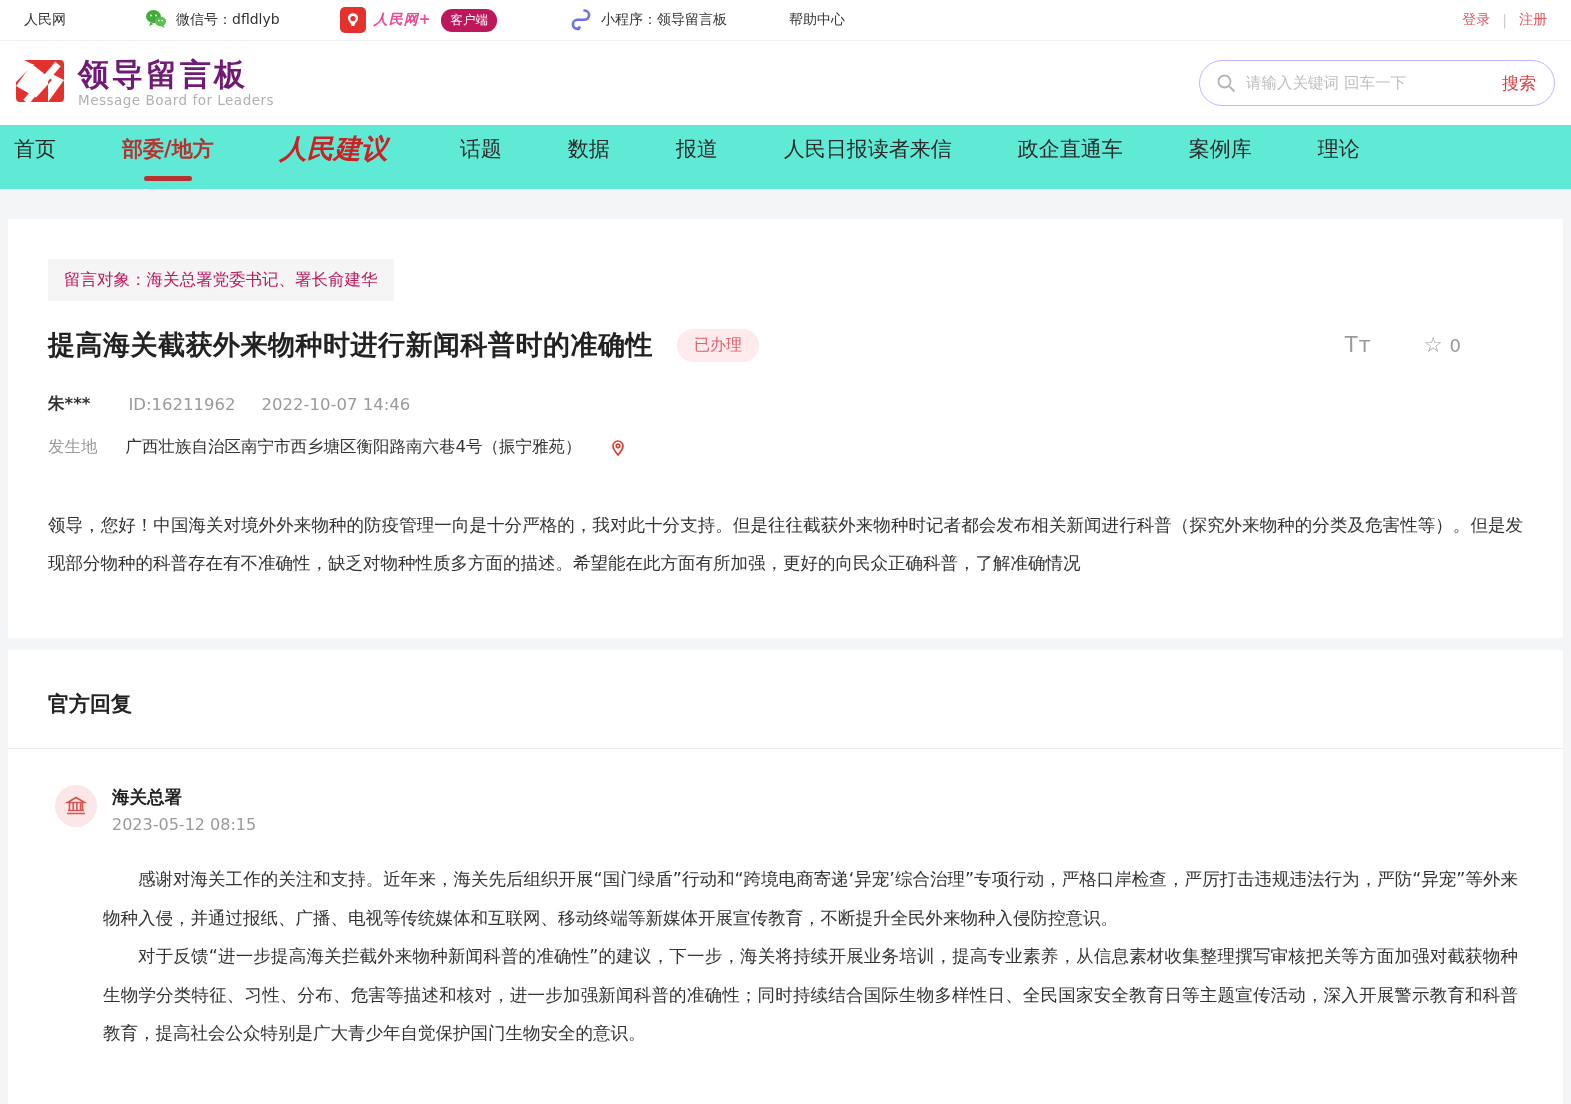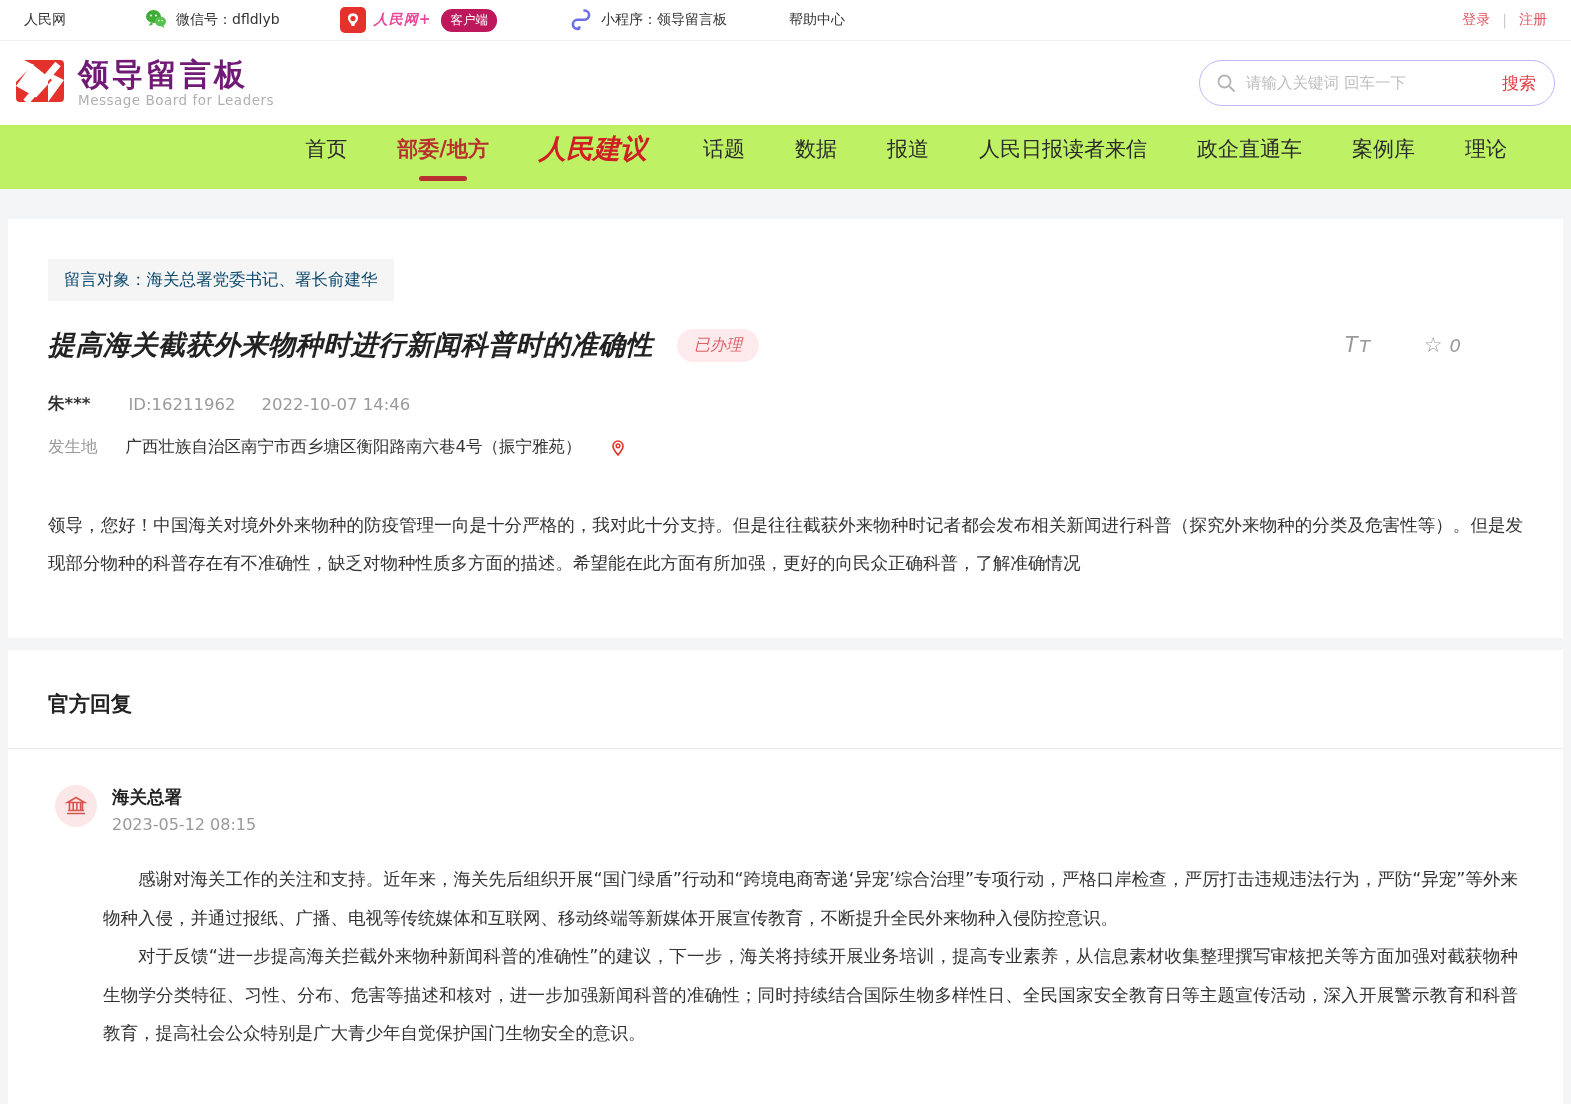--- a/index.html
+++ b/index.html
@@ -73,26 +73,25 @@
   .searchbox input {
     border:none; outline:none; flex:1; font-size:15.5px; color:#333;
     margin-left:10px; background:transparent;
     font-family:"DejaVu Sans","Liberation Sans",sans-serif;
   }
   .searchbox input::placeholder { color:#bfbfbf; }
   .search-btn { color:#e03c44; font-size:17px; cursor:pointer; white-space:nowrap; }
 
   
   .nav {
-    background:#bef264;
+    background:#5eead4;
     display:flex;
     align-items:center;
     padding:6px 14px 18px 14px;
-    gap:0;
-    justify-content:flex-end;
+    gap:16px;
   }
   .nav-item {
     font-size:21px; color:#2b2b2b; cursor:pointer; position:relative;
     margin-right:50px; padding-bottom:4px; white-space:nowrap;
   }
   .nav-item.active { color:#b93030; font-weight:bold; }
   .nav-item.active::after {
     content:""; position:absolute; left:50%; transform:translateX(-50%);
     bottom:-14px; width:48px; height:5px; border-radius:3px; background:#b93030;
   }
@@ -100,26 +99,26 @@
     color:#cf1f24; font-weight:bold; font-style:italic;
     font-family:"DejaVu Serif","Liberation Serif",serif;
     font-size:27px; margin-right:56px;
   }
 
   
   .main { padding:30px 8px 0 8px; }
   .card { background:#fff; }
   .card1 { padding:40px 40px 56px 40px; }
   .target-tag {
-    display:inline-block; background:#f5f5f6; color:#0c4a6e;
+    display:inline-block; background:#f5f5f6; color:#be185d;
     font-size:16.5px; padding:10px 16px;
   }
   .title-row {
     margin-top:26px;
-    display:flex; align-items:center; justify-content:space-between;font-style:italic;
+    display:flex; align-items:center; justify-content:space-between;
   }
   .title-left { display:flex; align-items:center; gap:24px; }
   .msg-title { font-size:27px; font-weight:bold; color:#222; letter-spacing:0.5px; }
   .status-badge {
     background:#fdeaec; color:#e06068; font-size:16px;
     padding:6px 17px; border-radius:17px; white-space:nowrap;
   }
   .title-tools { display:flex; align-items:center; gap:52px; color:#9a9a9a; margin-right:62px; }
   .font-tool { font-size:21px; cursor:pointer; letter-spacing:1px; }
   .fav-tool { font-size:18px; cursor:pointer; display:flex; align-items:center; gap:7px; }

